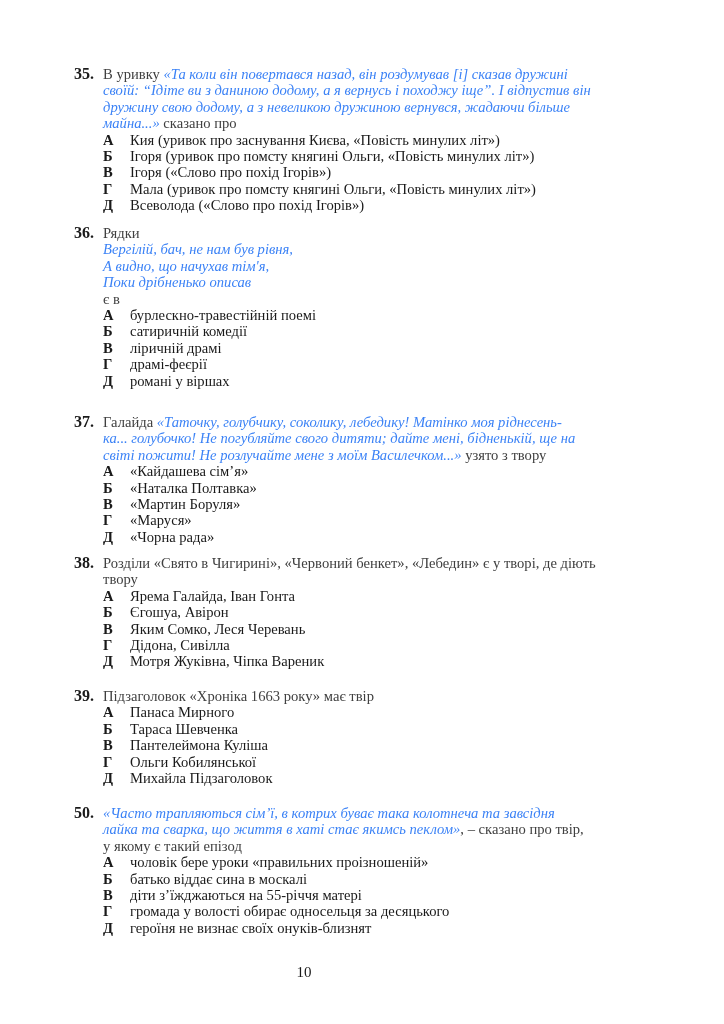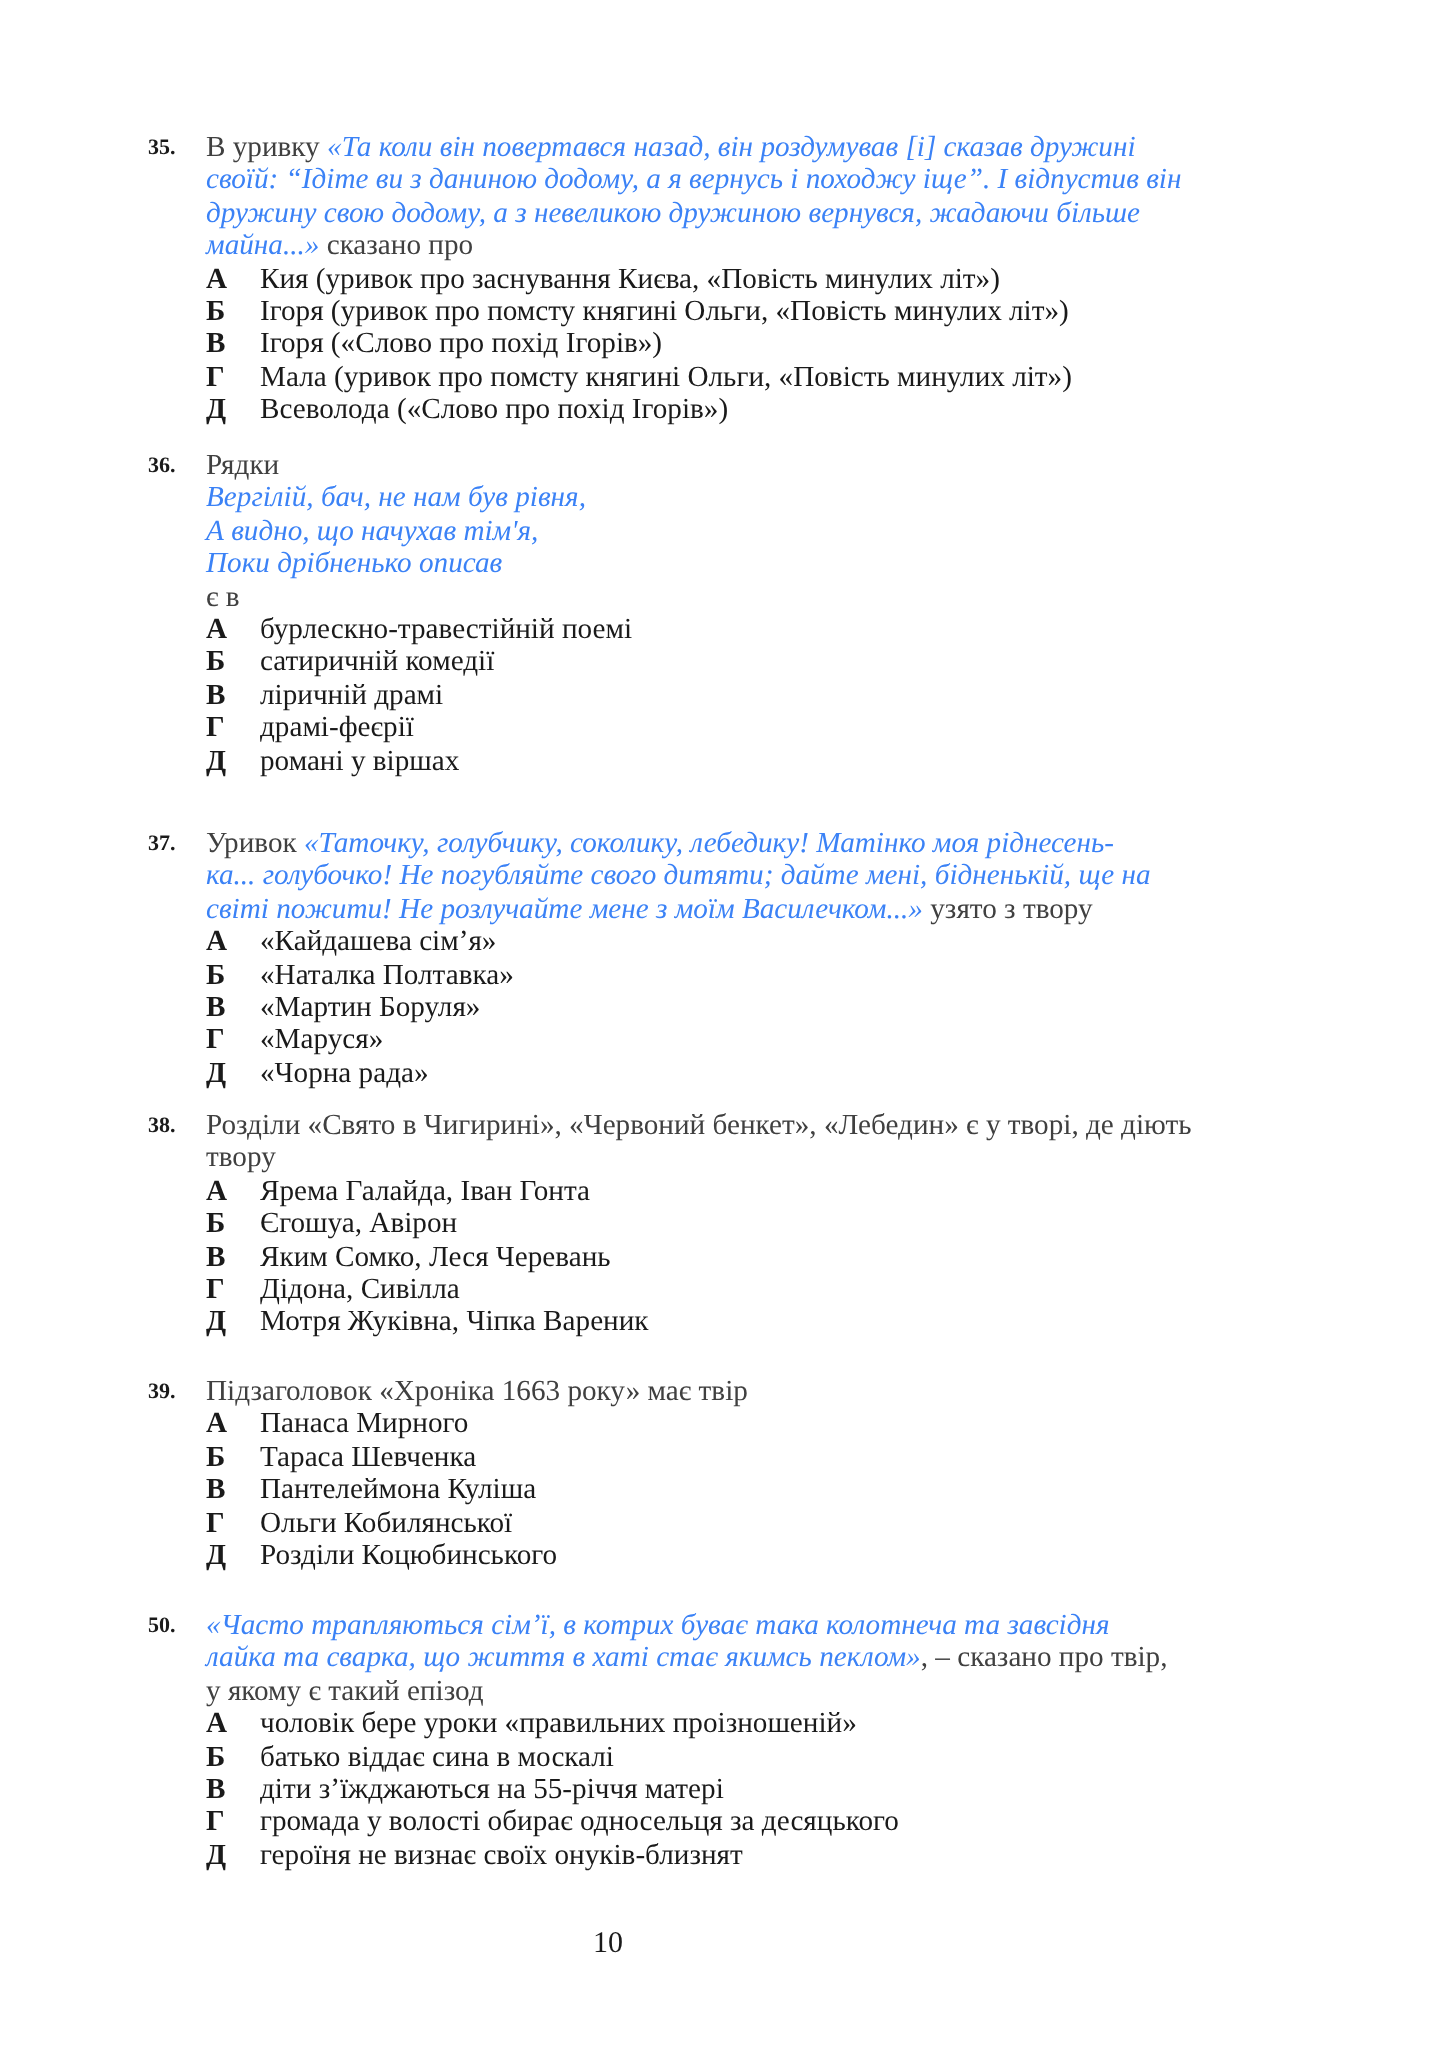--- a/index.html
+++ b/index.html
@@ -1,20 +1,20 @@
 <!DOCTYPE html>
 <html><head>
   <meta charset="utf-8">
   <style>
     html, body { margin: 0; padding: 0; background: #ffffff; }
     body { width: 724px; height: 1024px; position: relative; overflow: hidden;
       font-family: "Liberation Serif", "DejaVu Serif", serif; color: #1a1a1a; }
     .page { position: absolute; left: 0; top: 0; width: 724px; height: 1024px; }
     .question { position: absolute; left: 74px; width: 590px; font-size: 14.6px; line-height: 16.4px; }
-    .qnum { position: absolute; left: 0; top: 0; font-weight: bold; font-size: 11px; }
+    .qnum { position: absolute; left: 0; top: 0; font-weight: bold; font-size: 16px; }
     .qbody { margin-left: 29px; text-align: justify; }
     .quote { font-style: italic; font-weight: normal; color: #3b82f6; }
     .plain { color: #404040; }
     .line { display: block; }
     .options { margin-left: 29px; }
     .opt { display: flex; }
     .opt-letter { width: 27px; font-weight: bold; flex: none; }
     .opt-text { flex: 1; }
     .page-number { position: absolute; left: 0; width: 608px; top: 964px; text-align: center; font-size: 15px; color: #1a1a1a; }
   </style>
@@ -84,21 +84,21 @@
       <div class="opt">
           <span class="opt-letter">Д</span>
           <span class="opt-text">романі у віршах</span>
         </div>
     </div>
   </div>
 
   <div class="question" style="top:414px;">
     <span class="qnum">37.</span>
     <div class="qbody">
-      <span class="line"><span class="plain">Уривок </span><span class="quote">«Таточку, голубчику, соколику, лебедику! Матінко моя ріднесень-</span></span>
+      <span class="line"><span class="plain">Галайда </span><span class="quote">«Таточку, голубчику, соколику, лебедику! Матінко моя ріднесень-</span></span>
       <span class="line"><span class="quote">ка... голубочко! Не погубляйте свого дитяти; дайте мені, бідненькій, ще на</span></span>
       <span class="line"><span class="quote">світі пожити! Не розлучайте мене з моїм Василечком...»</span><span class="plain"> узято з твору</span></span>
     </div>
     <div class="options">
       <div class="opt">
           <span class="opt-letter">А</span>
           <span class="opt-text">«Кайдашева сім’я»</span>
         </div>
       <div class="opt">
           <span class="opt-letter">Б</span>
@@ -166,21 +166,21 @@
       <div class="opt">
           <span class="opt-letter">В</span>
           <span class="opt-text">Пантелеймона Куліша</span>
         </div>
       <div class="opt">
           <span class="opt-letter">Г</span>
           <span class="opt-text">Ольги Кобилянської</span>
         </div>
       <div class="opt">
           <span class="opt-letter">Д</span>
-          <span class="opt-text">Розділи Коцюбинського</span>
+          <span class="opt-text">Михайла Підзаголовок</span>
         </div>
     </div>
   </div>
 
   <div class="question" style="top:805px;">
     <span class="qnum">50.</span>
     <div class="qbody">
       <span class="line"><span class="quote">«Часто трапляються сім’ї, в котрих буває така колотнеча та завсідня</span></span>
       <span class="line"><span class="quote">лайка та сварка, що життя в хаті стає якимсь пеклом»</span><span class="plain">, – сказано про твір,</span></span>
       <span class="line"><span class="plain">у якому є такий епізод</span></span>

